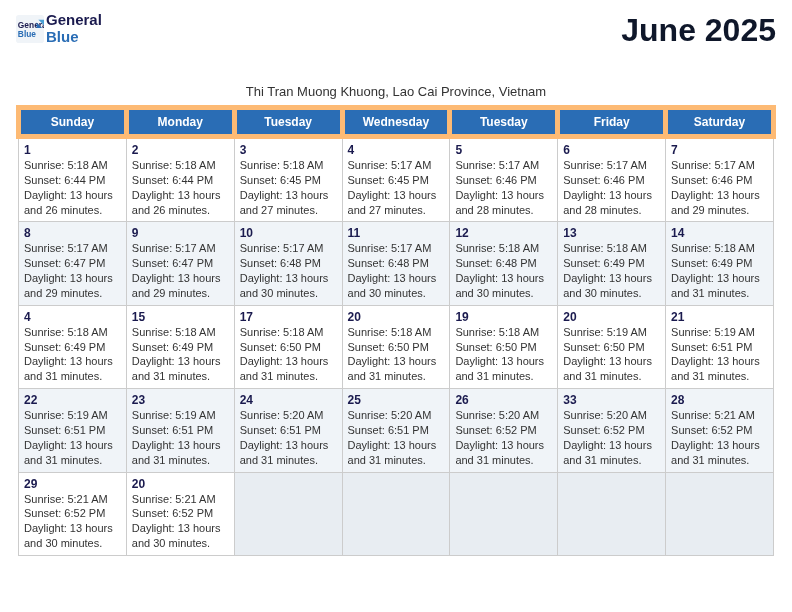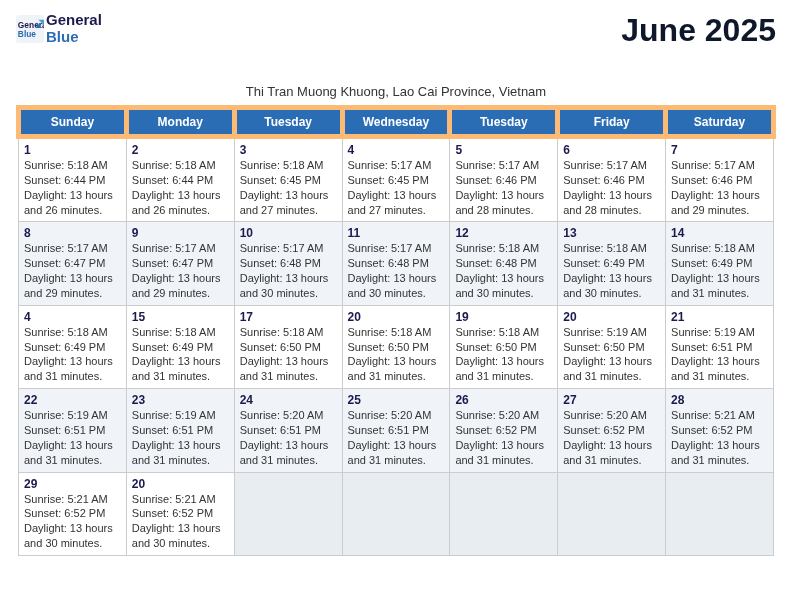--- a/index.html
+++ b/index.html
@@ -308,21 +308,21 @@
 and 31 minutes.</div>
           </td>
           <td>
             <span class="day-num">26</span>
             <div class="day-info" style="white-space: pre-line;">Sunrise: 5:20 AM
 Sunset: 6:52 PM
 Daylight: 13 hours
 and 31 minutes.</div>
           </td>
           <td>
-            <span class="day-num">27</span>
+            <span class="day-num">33</span>
             <div class="day-info" style="white-space: pre-line;">Sunrise: 5:20 AM
 Sunset: 6:52 PM
 Daylight: 13 hours
 and 31 minutes.</div>
           </td>
           <td>
             <span class="day-num">28</span>
             <div class="day-info" style="white-space: pre-line;">Sunrise: 5:21 AM
 Sunset: 6:52 PM
 Daylight: 13 hours

